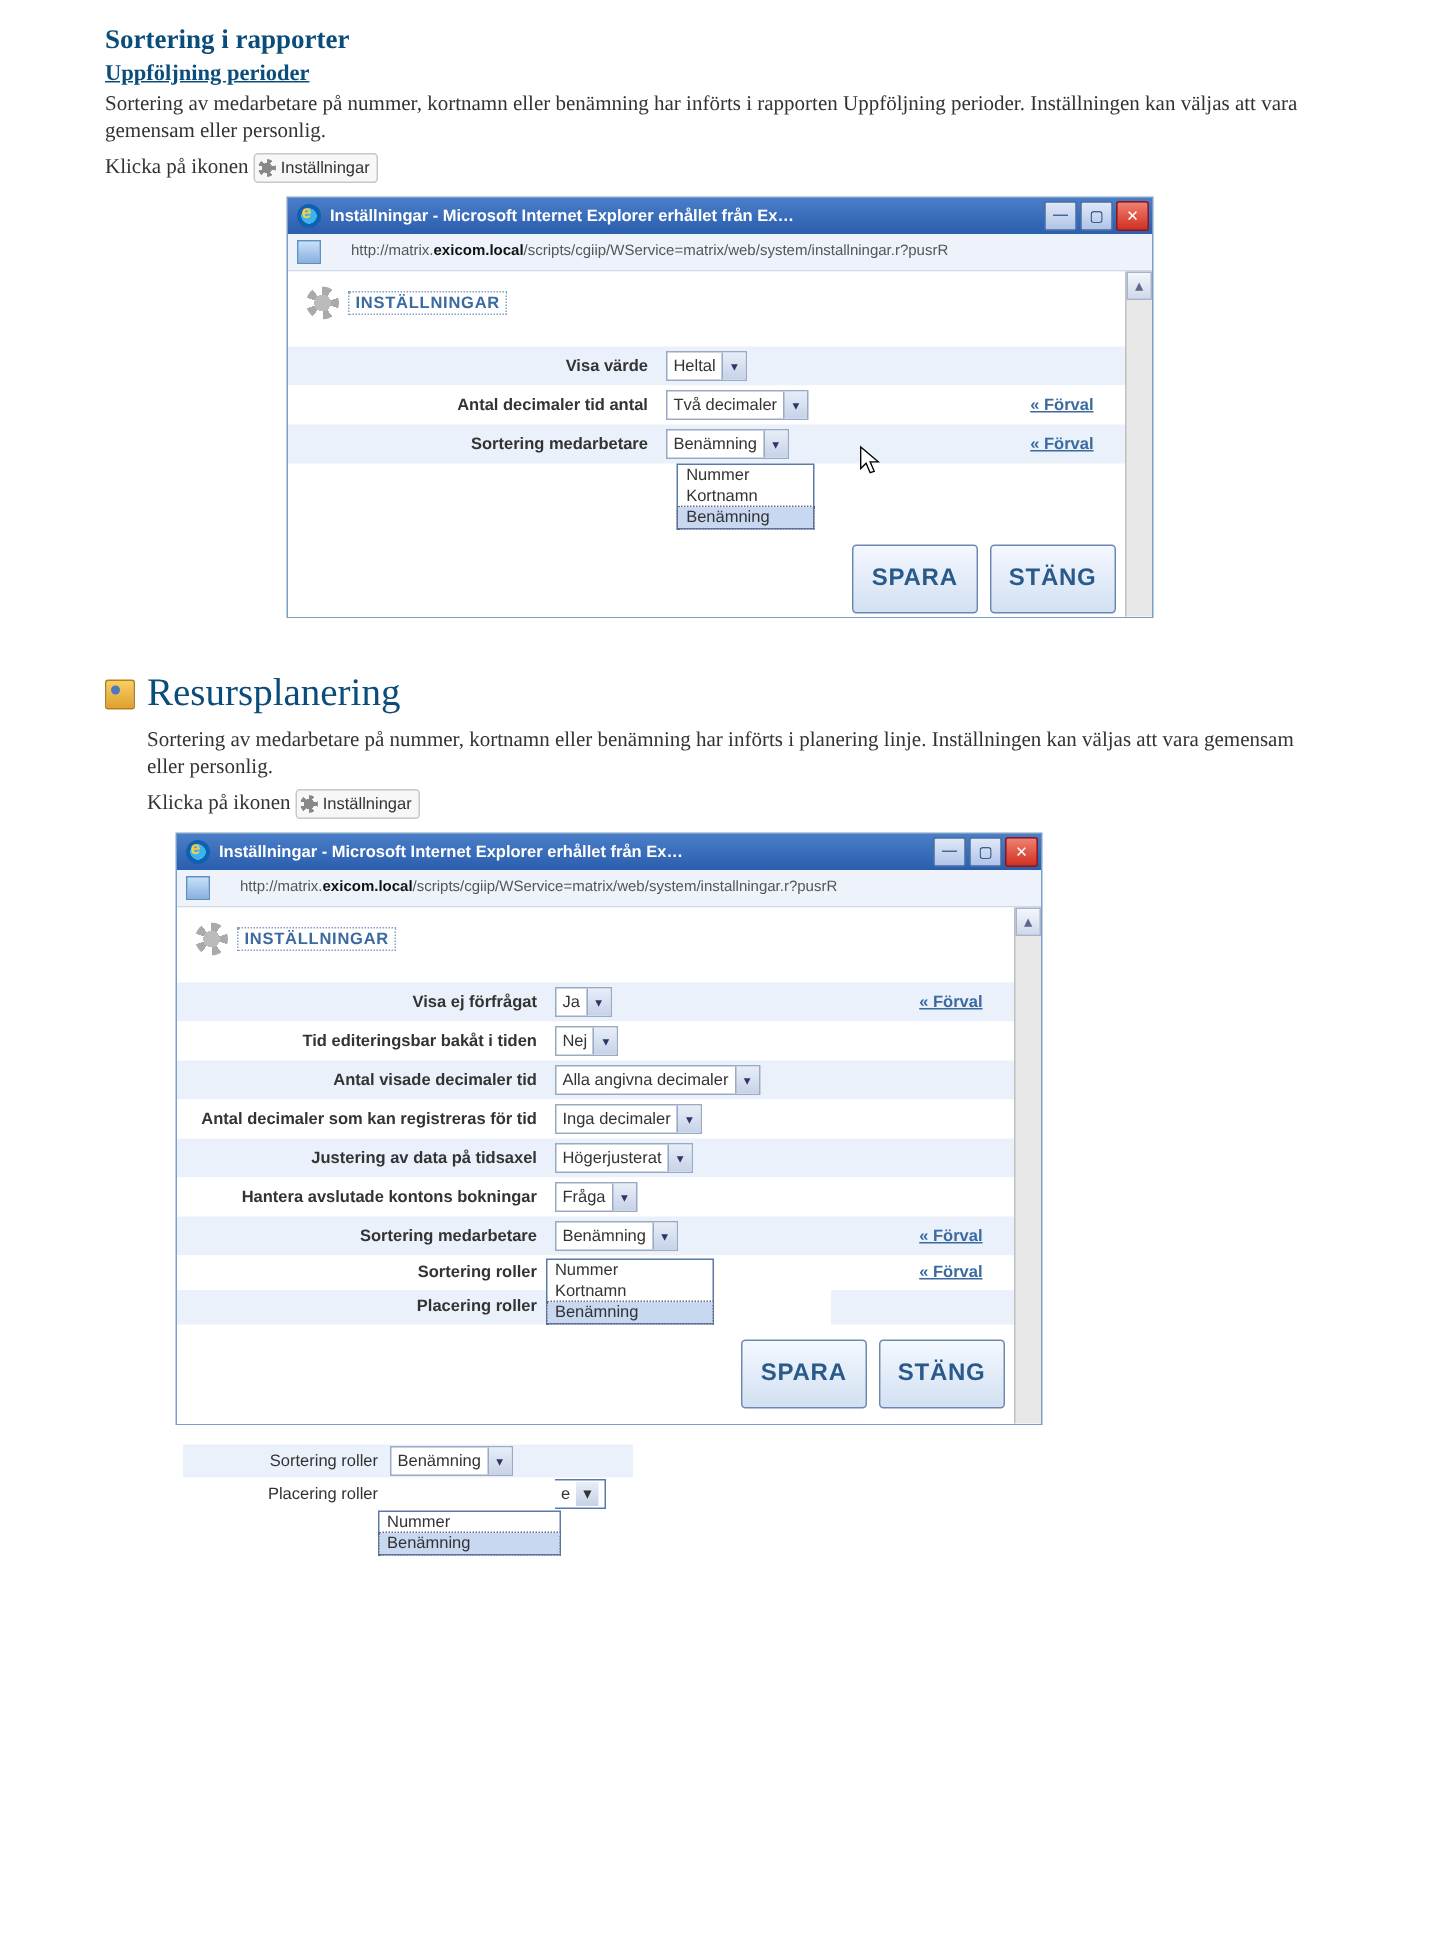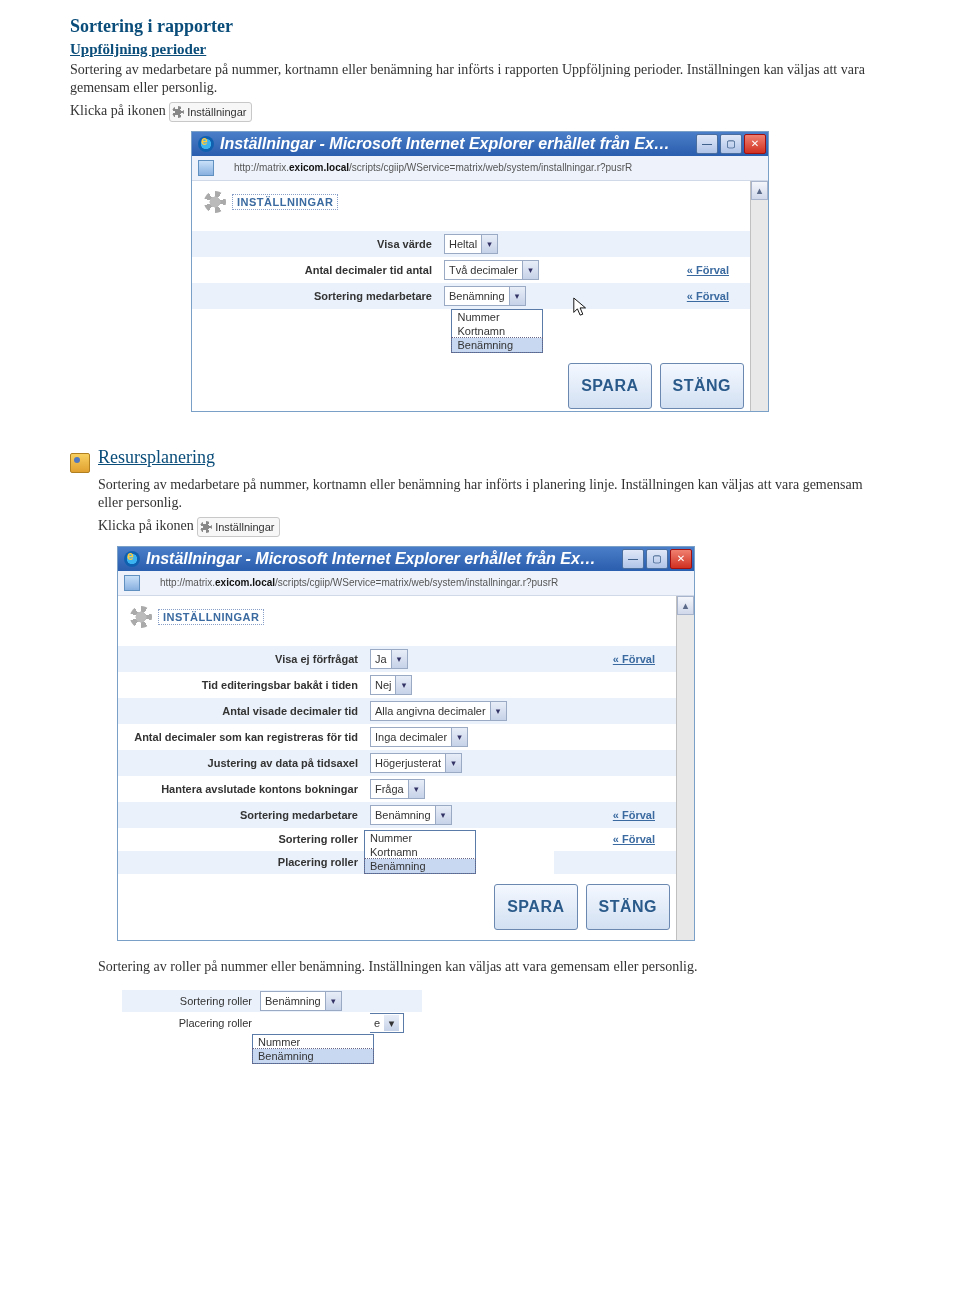--- a/index.html
+++ b/index.html
@@ -70,25 +70,24 @@
   }
   .sec-icon::after{
     content:"";
     position:absolute;
     left:3px; top:3px; width:6px; height:6px;
     background:#5078c0;
     border-radius:50%;
   }
   h1.doc-h1 {
     font-family: Georgia, serif;
-    font-size: 18px;
+    font-size: 26px;
     color: #0a4d7a;
     font-weight: 400;
     margin: 0 0 8px 0;
-    text-decoration: underline;
   }
 
   
   .ie-window {
     width: 576px;
     margin: 10px auto 8px auto;
     font-family: Tahoma, Verdana, sans-serif;
     font-size: 11px;
     box-shadow: 0 0 0 1px #7aa0c8;
   }
@@ -106,21 +105,21 @@
     background: radial-gradient(circle at 50% 50%, #3bb3f0 0 45%, #1060b0 46% 100%);
     border-radius:50%;
     display:inline-block;
     position:relative;
   }
   .ie-e::after{
     content:"e";
     position:absolute; left:3px; top:-2px;
     color:#ffcc40; font-weight:bold; font-size:12px;
   }
-  .ie-titlebar .title-text { flex:1; font-weight:bold; font-size:16px; white-space:nowrap; overflow:hidden; text-overflow:ellipsis;font-style:italic;}
+  .ie-titlebar .title-text { flex:1; font-weight:bold; font-size:11px; white-space:nowrap; overflow:hidden; text-overflow:ellipsis;}
   .win-buttons { display:flex; gap:2px; }
   .win-btn {
     width:20px; height:18px;
     background: linear-gradient(#e0e8f8,#b0c4e8);
     border:1px solid #4a6e9e;
     border-radius:2px;
     display:flex; align-items:center; justify-content:center;
     color:#123a6a;
     font-size:10px;
     cursor:default;
@@ -490,21 +489,20 @@
                 </tr>
           </tbody>
             </table>
           <div class="button-row">
             <span class="app-btn">SPARA</span>
             <span class="app-btn">STÄNG</span>
           </div>
         </div>
       </div>
 
-      <p class="doc-p" style="margin-top:18px;">Sortering av roller på nummer eller benämning. Inställningen kan väljas att vara gemensam eller personlig.</p>
 
       <div class="mini-snippet">
         <div class="row">
           <span class="lbl">Sortering roller</span>
           <span class="ctrl">
             <span class="fake-select">
               <span>Benämning</span>
                 <span class="sel-arrow">▾</span>
             </span>
           </span>

